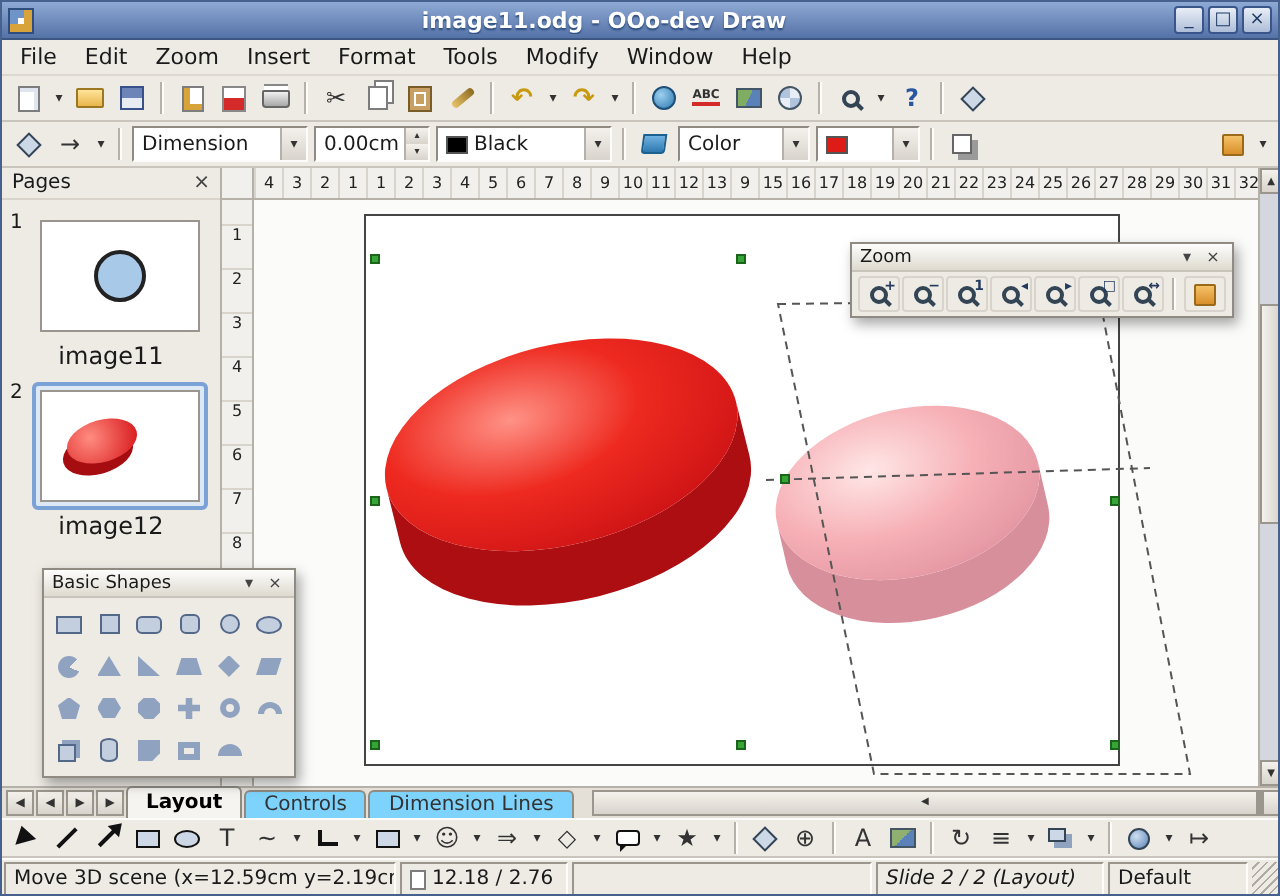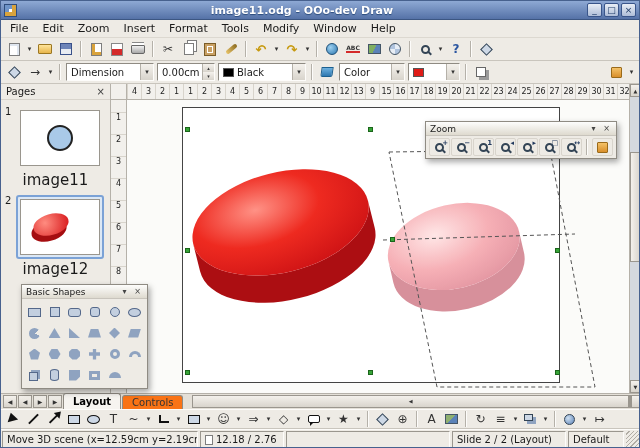--- a/index.html
+++ b/index.html
@@ -72,21 +72,21 @@
 
   
   .pages{position:absolute;left:0;top:83px;width:110px;height:309px;background:#eeebe5;border-right:1px solid #b5b1a9;}
   .pages-header{height:16px;display:flex;align-items:center;padding:0 5px;font-size:10px;border-bottom:1px solid #d8d4cc;}
   .pages-close{margin-left:auto;font-size:10px;color:#444;}
   .thumb-row{display:flex;gap:3px;padding:6px 2px 0 4px;}
   .thumb-num{font-size:10px;width:8px;}
   .thumb-frame{border:2px solid transparent;border-radius:3px;padding:2px;}
   .thumb-frame.selected{border-color:#7ba2d6;background:#dce8f5;}
   .thumb{width:80px;height:56px;background:#fff;border:1px solid #9a968e;position:relative;overflow:hidden;}
-  .thumb-label{text-align:center;font-size:15px;margin-top:1px;}
+  .thumb-label{text-align:center;font-size:12px;margin-top:1px;}
   .circle-shape{position:absolute;left:26px;top:14px;width:26px;height:26px;border-radius:50%;
     background:#a9c9e8;border:2px solid #222;}
   .mini-disc-side{position:absolute;left:10px;top:20px;width:36px;height:21px;border-radius:50%;background:#a50d10;transform:rotate(-16deg);}
   .mini-disc-top{position:absolute;left:12px;top:14px;width:36px;height:21px;border-radius:50%;
     background:radial-gradient(circle at 35% 35%,#ff8c80,#d51014);transform:rotate(-16deg);}
 
   
   .ruler-corner{position:absolute;left:110px;top:83px;width:16px;height:16px;background:#f2f0ec;
     border-right:1px solid #b5b1a9;border-bottom:1px solid #b5b1a9;}
   .hruler{position:absolute;left:126px;top:83px;width:502px;height:16px;background:#f2f0ec;
@@ -107,21 +107,21 @@
     display:flex;align-items:center;justify-content:center;font-size:5px;color:#333;}
   .v-track{flex:1;position:relative;}
   .v-thumb{position:absolute;left:0;top:55px;width:100%;height:110px;background:linear-gradient(90deg,#f4f1ec,#d8d4cc);border:1px solid #9a968e;}
 
   
   .tabbar{position:absolute;left:0;top:392px;width:640px;height:16px;background:#e4e0d8;display:flex;
     align-items:flex-end;border-top:1px solid #b5b1a9;padding-left:2px;}
   .tnb{width:14px;height:13px;margin:0 1px 1px 0;display:flex;align-items:center;justify-content:center;
     background:linear-gradient(#f4f1ec,#d8d4cc);border:1px solid #9a968e;font-size:6px;color:#333;}
   .tab{height:14px;padding:0 9px;font-size:10px;display:flex;align-items:center;white-space:nowrap;
-    border:1px solid #8f8b83;border-bottom:none;border-radius:3px 3px 0 0;background:#f97316;margin-right:1px;color:#333;}
+    border:1px solid #8f8b83;border-bottom:none;border-radius:3px 3px 0 0;background:#7dd3fc;margin-right:1px;color:#333;}
   .tab.active{background:#f6f4f0;font-weight:bold;height:16px;color:#000;}
   .hscroll{flex:1;display:flex;align-items:center;height:14px;margin:0 12px 1px 8px;}
   .h-track{flex:1;height:13px;background:#d4d8de;border:1px solid #9a968e;position:relative;}
   .h-thumb{position:absolute;left:32%;width:34%;top:0;height:11px;background:linear-gradient(#f4f1ec,#d8d4cc);border:1px solid #9a968e;}
 
   
   .drawbar{position:absolute;left:0;top:408px;width:640px;height:20px;background:#eeebe5;
     border-top:1px solid #fdfcfa;border-bottom:1px solid #c9c5bd;display:flex;align-items:center;padding:0 3px;gap:1px;}
   .drawbar .tbi{width:19px;height:18px;}
   .d-select{width:0;height:0;border-left:9px solid #111;border-top:4px solid transparent;border-bottom:6px solid transparent;transform:rotate(18deg);}
@@ -139,22 +139,22 @@
 
   
   .statusbar{position:absolute;left:0;top:428px;width:640px;height:20px;display:flex;font-size:10px;
     background:#eeebe5;border-top:1px solid #fdfcfa;align-items:stretch;}
   .seg{border:1px solid;border-color:#9a968e #fdfcfa #fdfcfa #9a968e;margin:1px;display:flex;align-items:center;
     padding:0 4px;white-space:nowrap;overflow:hidden;}
   .seg-action{width:196px;}
   .seg-pos{width:84px;}
   .seg-size{width:92px;}
   .seg-fill{flex:1;}
-  .seg-slide{width:114px;}
-  .seg-style{width:56px;}
+  .seg-slide{width:114px;font-style:italic;}
+  .seg-style{width:70px;}
   .grip{width:14px;margin:1px;background:repeating-linear-gradient(135deg,transparent 0 2px,#b0aca4 2px 3px);}
 
   
   .palette{position:absolute;background:#eeebe5;border:1px solid #8f8b83;box-shadow:2px 3px 6px rgba(0,0,0,.35);z-index:20;}
   .palette-title{height:14px;display:flex;align-items:center;gap:2px;font-size:9px;padding:0 4px;
     background:linear-gradient(#fdfdfc,#dedacf);border-bottom:1px solid #c8c4bc;}
   .palette-title .pt-label{flex:1;white-space:nowrap;}
   .pt-btn{width:11px;text-align:center;font-size:8px;color:#444;}
   .bs-grid{display:grid;grid-template-columns:repeat(6,19px);grid-auto-rows:20px;padding:3px;gap:1px;}
   .bs-cell{display:flex;align-items:center;justify-content:center;}
@@ -582,20 +582,21 @@
     </div>
   </div>
 
   <div class="tabbar">
     <span class="tnb">◀</span>
     <span class="tnb">◀</span>
     <span class="tnb">▶</span>
     <span class="tnb">▶</span>
     <span class="tab active">Layout</span>
     <span class="tab">Controls</span>
+    <span class="tab">Dimension Lines</span>
     <div class="hscroll">
       <span class="sb-btn">◀</span>
       <div class="h-track">
         <div class="h-thumb"></div>
       </div>
       <span class="sb-btn">▶</span>
     </div>
   </div>
 
   <div class="drawbar">

